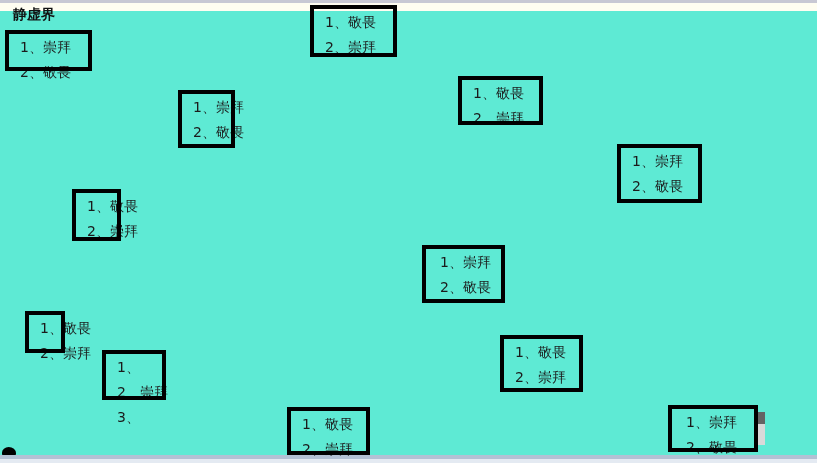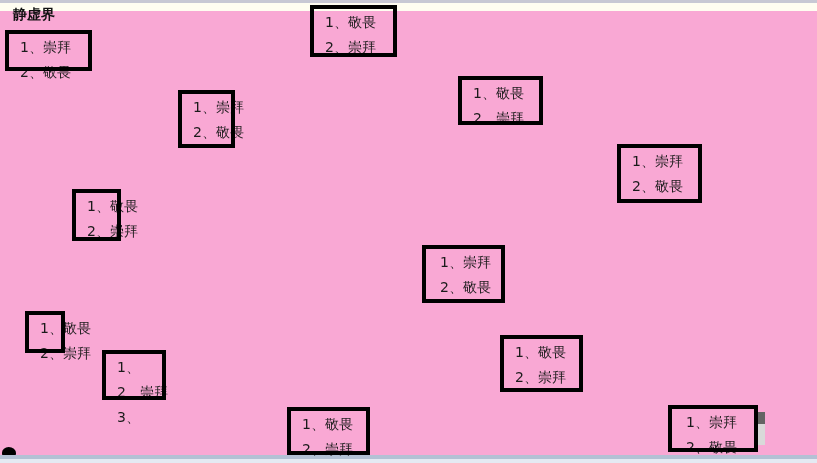--- a/index.html
+++ b/index.html
@@ -1,19 +1,19 @@
 <!DOCTYPE html>
 <html><head>
 <meta charset="utf-8">
 <style>
   html,body{margin:0;padding:0;}
   #screen{
     position:relative;
     width:817px;height:463px;
-    background:#f9a8d4;
+    background:#5eead4;
     overflow:hidden;
     font-family:"DejaVu Sans",sans-serif;
     color:#1b1b1b;
   }
   .top-bar{position:absolute;left:0;top:0;width:817px;height:3px;background:#c8c8d4;}
   .cream-band{position:absolute;left:0;top:3px;width:817px;height:8px;background:#fffdf1;}
   .bottom-bar{position:absolute;left:0;top:455px;width:817px;height:4px;background:#b3c1d4;}
   .bottom-strip{position:absolute;left:0;top:459px;width:817px;height:4px;background:#e4eaf2;}
 
   .canvas-title{

